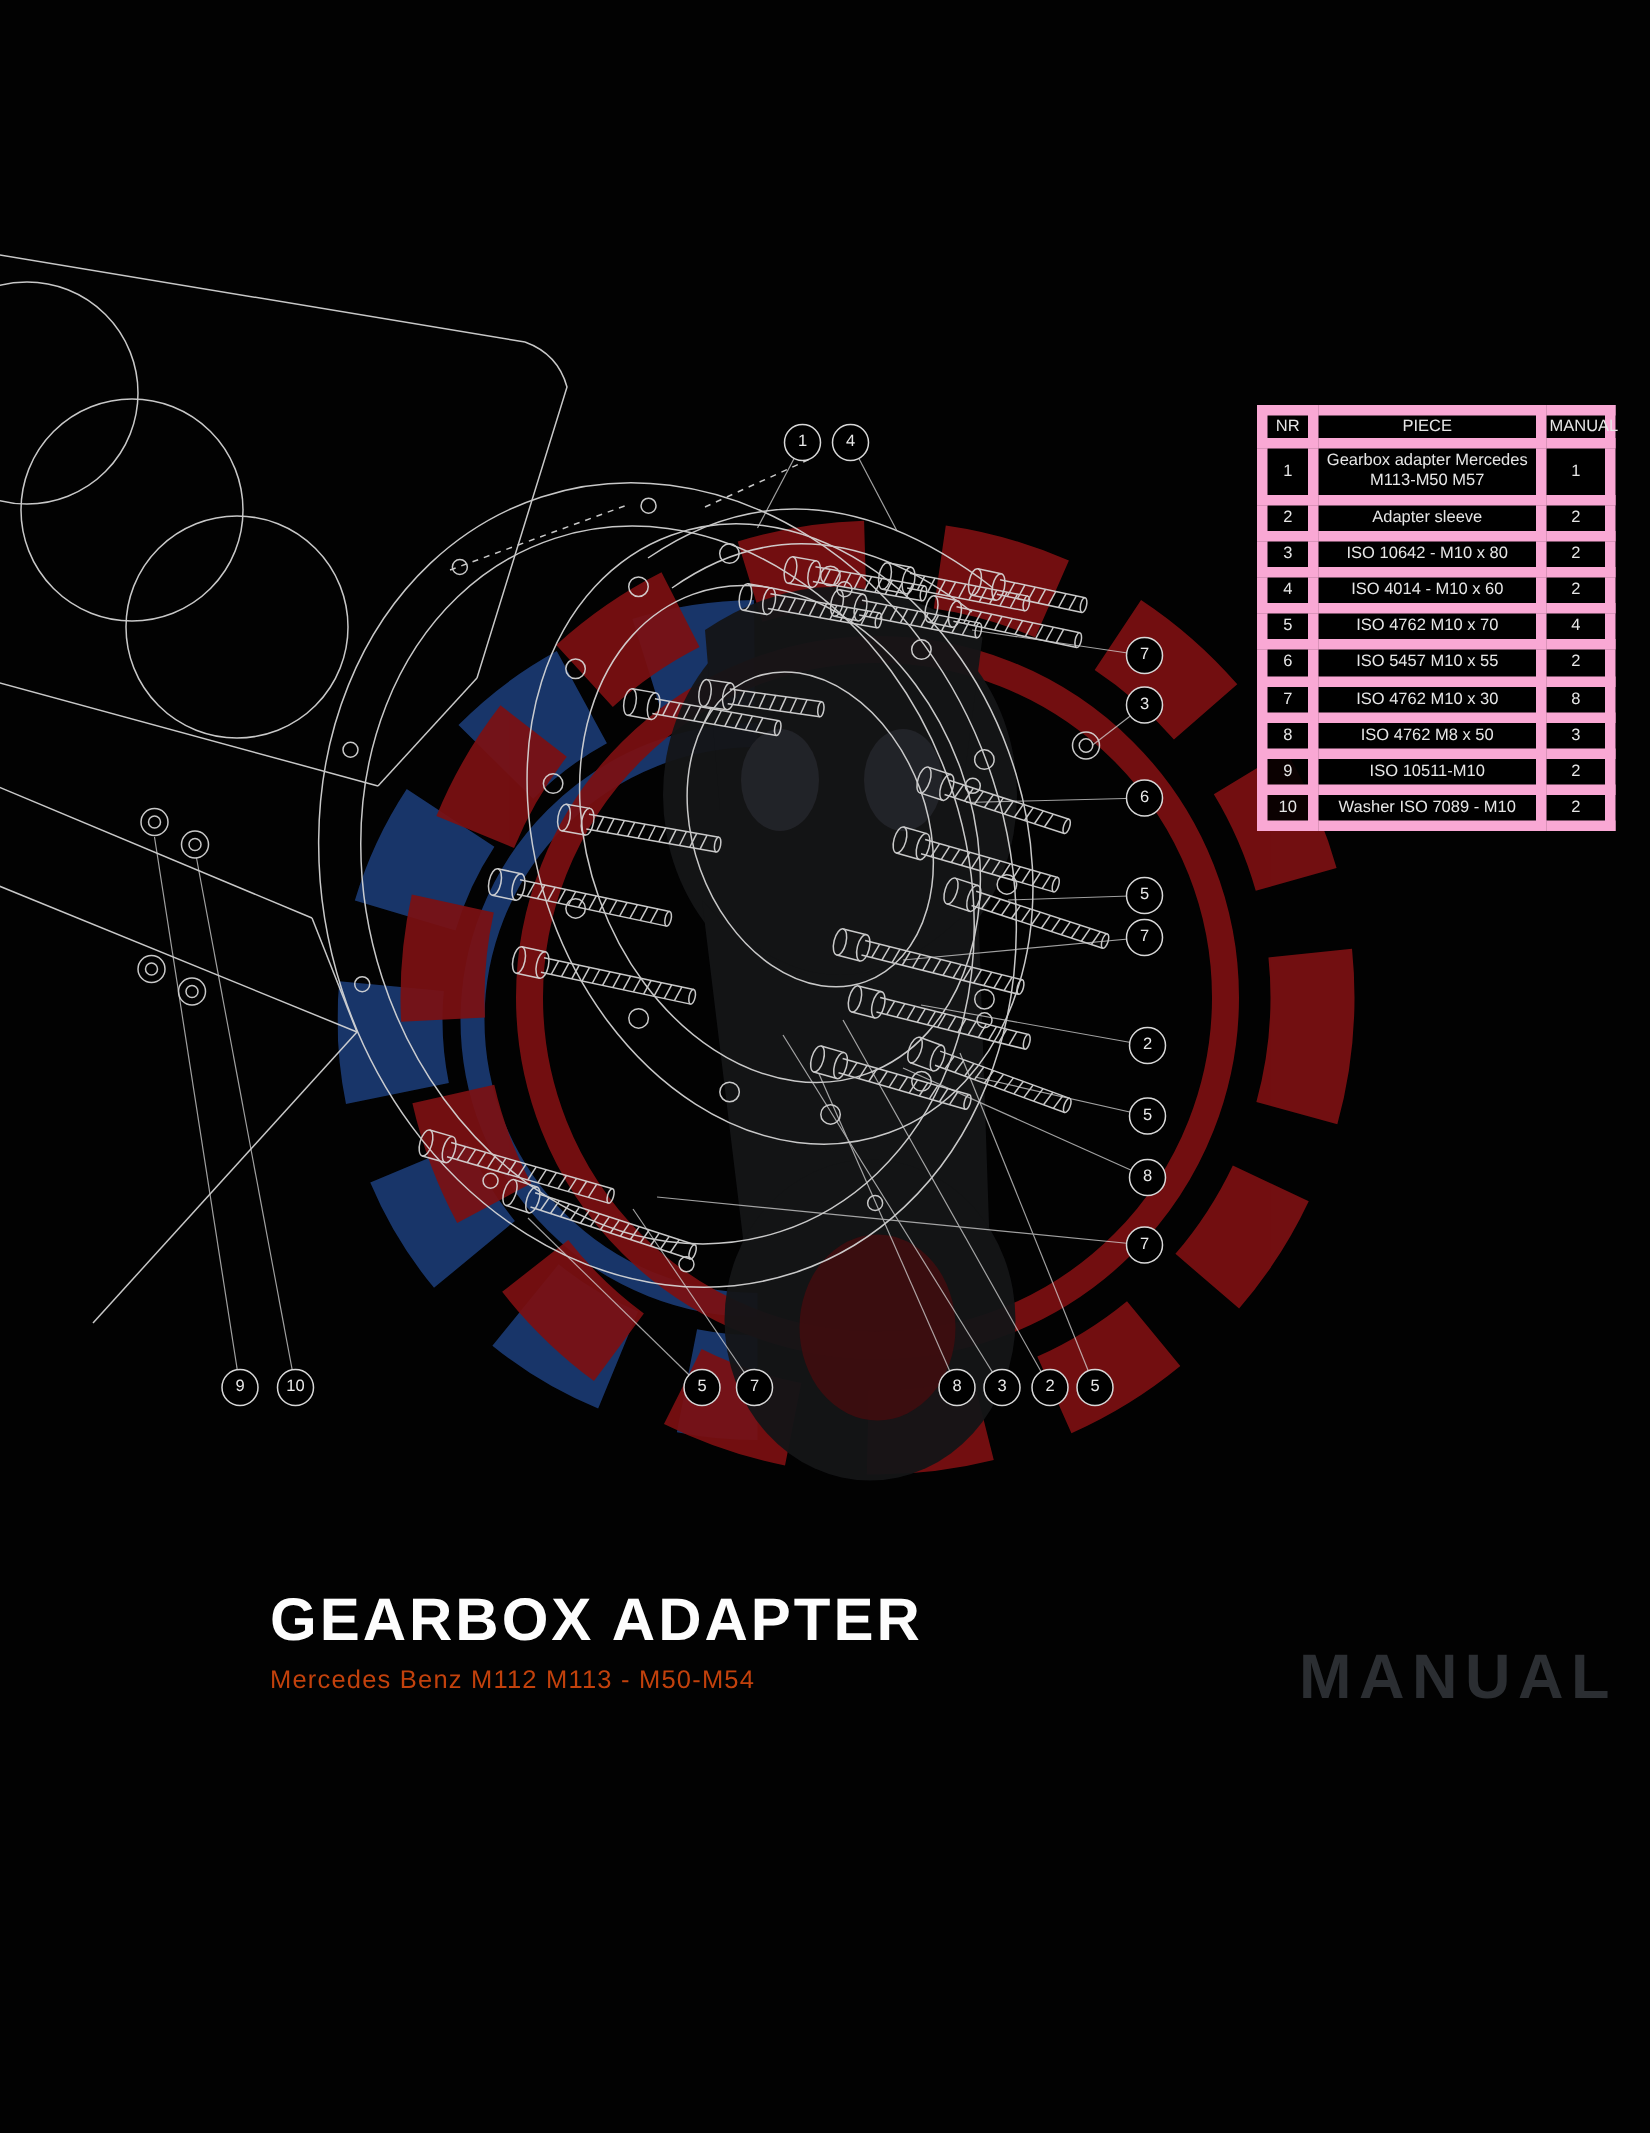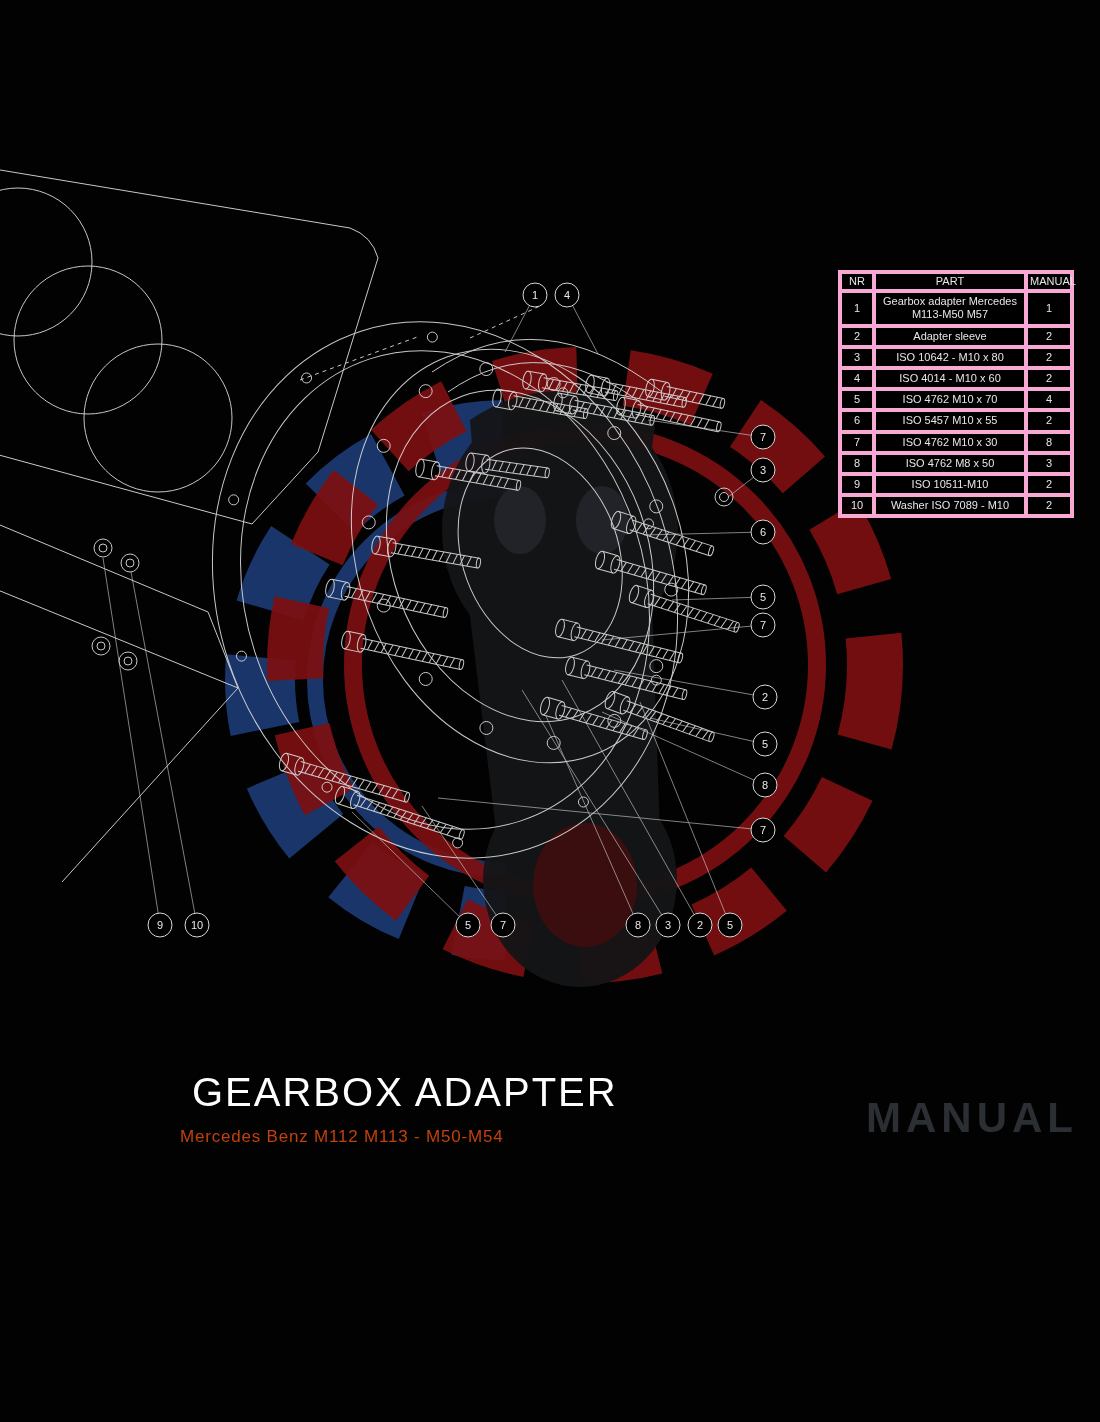--- a/index.html
+++ b/index.html
@@ -15,29 +15,29 @@
     display:flex;align-items:center;justify-content:center;
     transform:translate(-50%,-50%);
   }
   
   table.parts{
     position:absolute;left:838px;top:270px;width:232px;
     border-collapse:collapse;background:rgba(0,0,0,.9);
     color:#e6e6e6;font-size:11px;table-layout:fixed;
   }
   table.parts th,table.parts td{
-    border:4px solid #f9a8d4;padding:2px 4px;line-height:1.2;vertical-align:middle;
+    border:7px solid #f9a8d4;padding:2px 4px;line-height:1.2;vertical-align:middle;
   }
   table.parts th{font-weight:400;text-align:center;padding:1px 2px;}
   td.c{text-align:center;}
   td.part{text-align:center;overflow:hidden;}
   
   .title-block{position:absolute;left:180px;top:1058px;color:#fff;}
   .title-block h1{
-    margin:12px;font-size:40px;font-weight:400;letter-spacing:2px;color:#fdfdfd;
+    margin:0;font-size:40px;font-weight:700;letter-spacing:2px;color:#fdfdfd;
   }
   .title-block .subtitle{
     margin-top:7px;font-size:17px;letter-spacing:.8px;color:#c2410c;font-weight:500;
   }
   .manual-mark{
     position:absolute;right:22px;top:1094px;
     font-size:42px;font-weight:700;letter-spacing:5px;color:#2b2e32;
   }
 </style>
 </head>
@@ -595,21 +595,21 @@
 
   <table class="parts">
     <colgroup>
         <col style="width:34px">
         <col style="width:152px">
         <col style="width:46px">
       </colgroup>
     <thead>
       <tr>
         <th>NR</th>
-        <th>PART</th>
+        <th>PIECE</th>
         <th>MANUAL</th>
       </tr>
     </thead>
     <tbody id="parts-rows">
         <tr>
           <td class="c">1</td>
           <td class="part">Gearbox adapter Mercedes M113-M50 M57</td>
           <td class="c">1</td>
         </tr>
         <tr>

